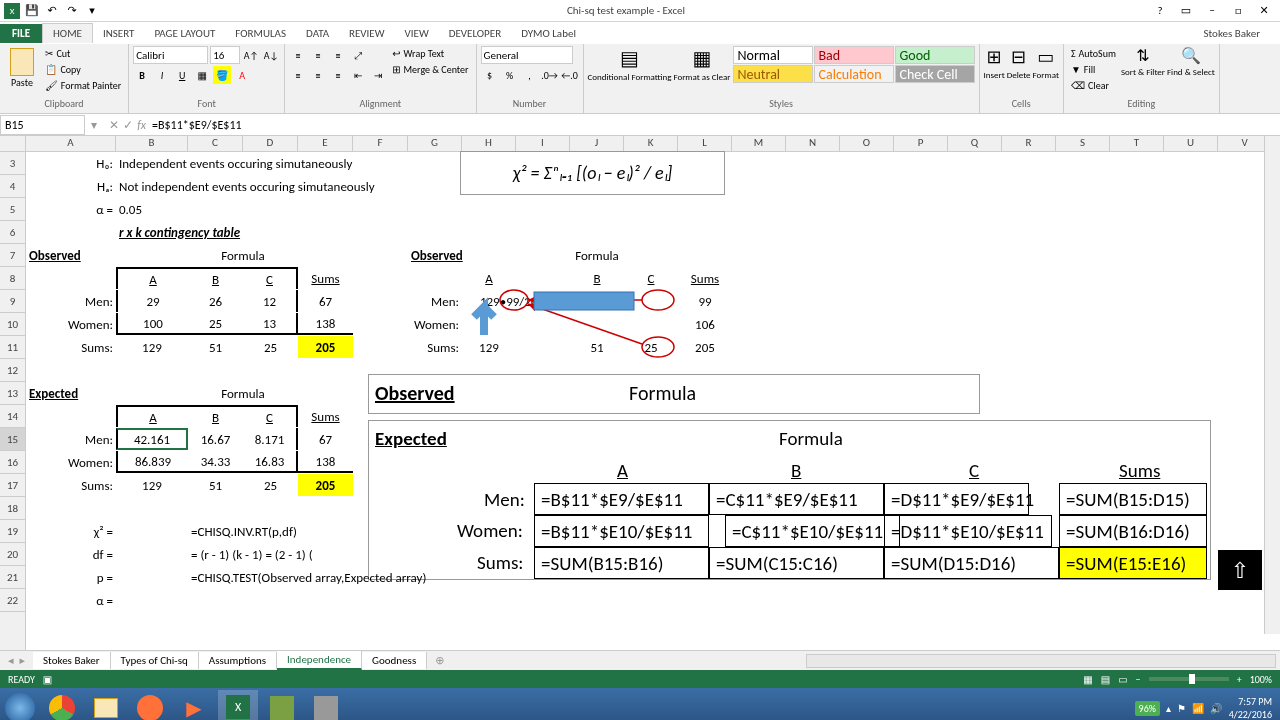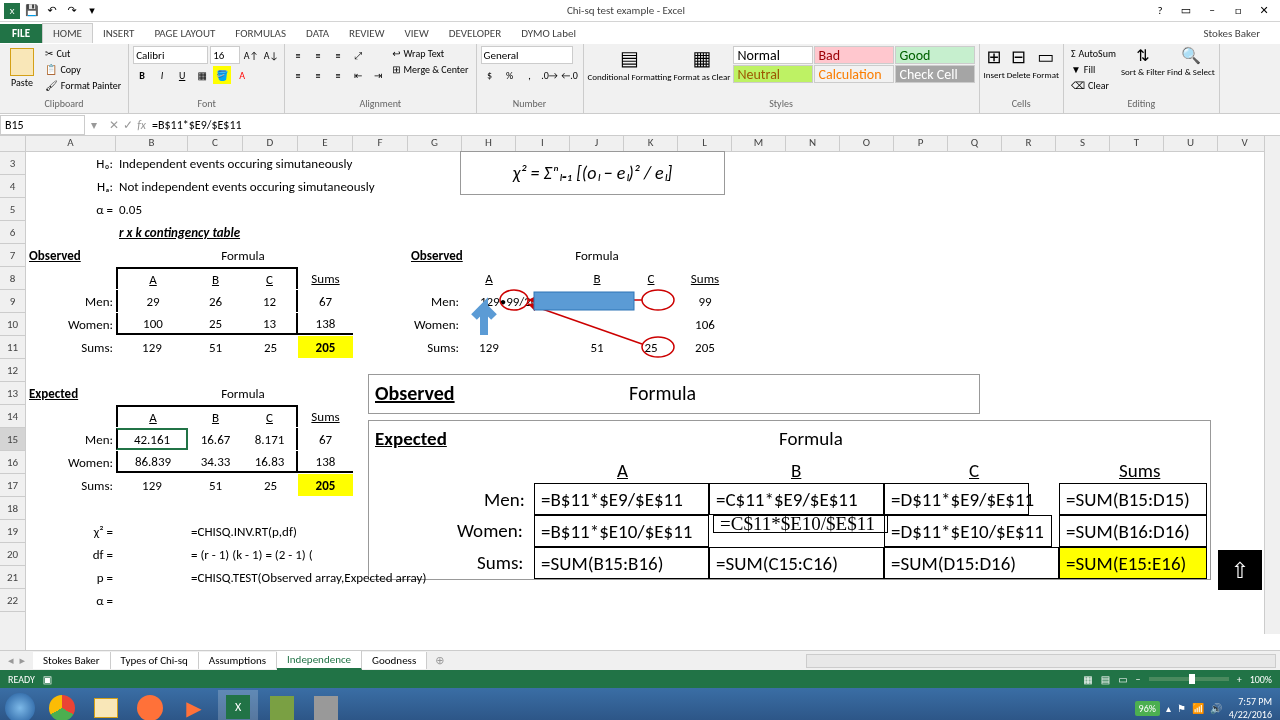--- a/index.html
+++ b/index.html
@@ -200,21 +200,21 @@
     <span style="font-size:20px;">▦</span>
     <span style="font-size:9px;">Format as Clear</span>
    </div>
    <div class="ribbon-col" style="gap:1px;">
     <div style="display:flex;gap:1px;">
      <div class="style-cell" style="background:#fff;">Normal</div>
      <div class="style-cell" style="background:#ffc7ce;color:#9c0006;">Bad</div>
      <div class="style-cell" style="background:#c6efce;color:#006100;">Good</div>
     </div>
     <div style="display:flex;gap:1px;">
-     <div class="style-cell" style="background:#bef264;color:#9c5700;">Neutral</div>
+     <div class="style-cell" style="background:#fde047;color:#9c5700;">Neutral</div>
      <div class="style-cell" style="background:#f2f2f2;color:#fa7d00;">Calculation</div>
      <div class="style-cell" style="background:#a5a5a5;color:#fff;">Check Cell</div>
     </div>
    </div>
   </div>
   <div class="ribbon-group-label">Styles</div>
  </div>
  <div class="ribbon-group">
   <div class="ribbon-group-content">
    <div class="ribbon-col" style="align-items:center;">
@@ -344,21 +344,21 @@
     <span style="position:absolute;left:600px;top:38px;text-decoration:underline;">C</span>
     <span style="position:absolute;left:750px;top:38px;text-decoration:underline;">Sums</span>
     <span style="position:absolute;left:115px;top:67px;">Men:</span>
     <span style="position:absolute;left:88px;top:98px;">Women:</span>
     <span style="position:absolute;left:108px;top:130px;">Sums:</span>
     <div class="ov-cell" style="left:165px;top:62px;width:175px;height:32px;">=B$11*$E9/$E$11</div>
     <div class="ov-cell" style="left:340px;top:62px;width:175px;height:32px;">=C$11*$E9/$E$11</div>
     <div class="ov-cell" style="left:515px;top:62px;width:145px;height:32px;">=D$11*$E9/$E$11</div>
     <div class="ov-cell" style="left:690px;top:62px;width:148px;height:32px;">=SUM(B15:D15)</div>
     <div class="ov-cell" style="left:165px;top:94px;width:175px;height:32px;">=B$11*$E10/$E$11</div>
-    <div class="ov-cell" style="left:344px;top:94px;width:175px;height:18px;font-family:Liberation Serif, serif;">=C$11*$E10/$E$11</div>
+    <div class="ov-cell" style="left:356px;top:94px;width:175px;height:32px;">=C$11*$E10/$E$11</div>
     <div class="ov-cell" style="left:515px;top:94px;width:168px;height:32px;">=D$11*$E10/$E$11</div>
     <div class="ov-cell" style="left:690px;top:94px;width:148px;height:32px;">=SUM(B16:D16)</div>
     <div class="ov-cell" style="left:165px;top:126px;width:175px;height:32px;">=SUM(B15:B16)</div>
     <div class="ov-cell" style="left:340px;top:126px;width:175px;height:32px;">=SUM(C15:C16)</div>
     <div class="ov-cell" style="left:515px;top:126px;width:175px;height:32px;">=SUM(D15:D16)</div>
     <div class="ov-cell" style="left:690px;top:126px;width:148px;height:32px;background:#ffff00;">=SUM(E15:E16)</div>
    </div>
 
    <div style="position:absolute;right:18px;top:398px;width:44px;height:40px;background:#000;color:#fff;display:flex;align-items:center;justify-content:center;font-size:22px;">⇧</div>
   <div class="cell right" style="left: 0px; top: 0px; width: 90px;">H₀:</div>

